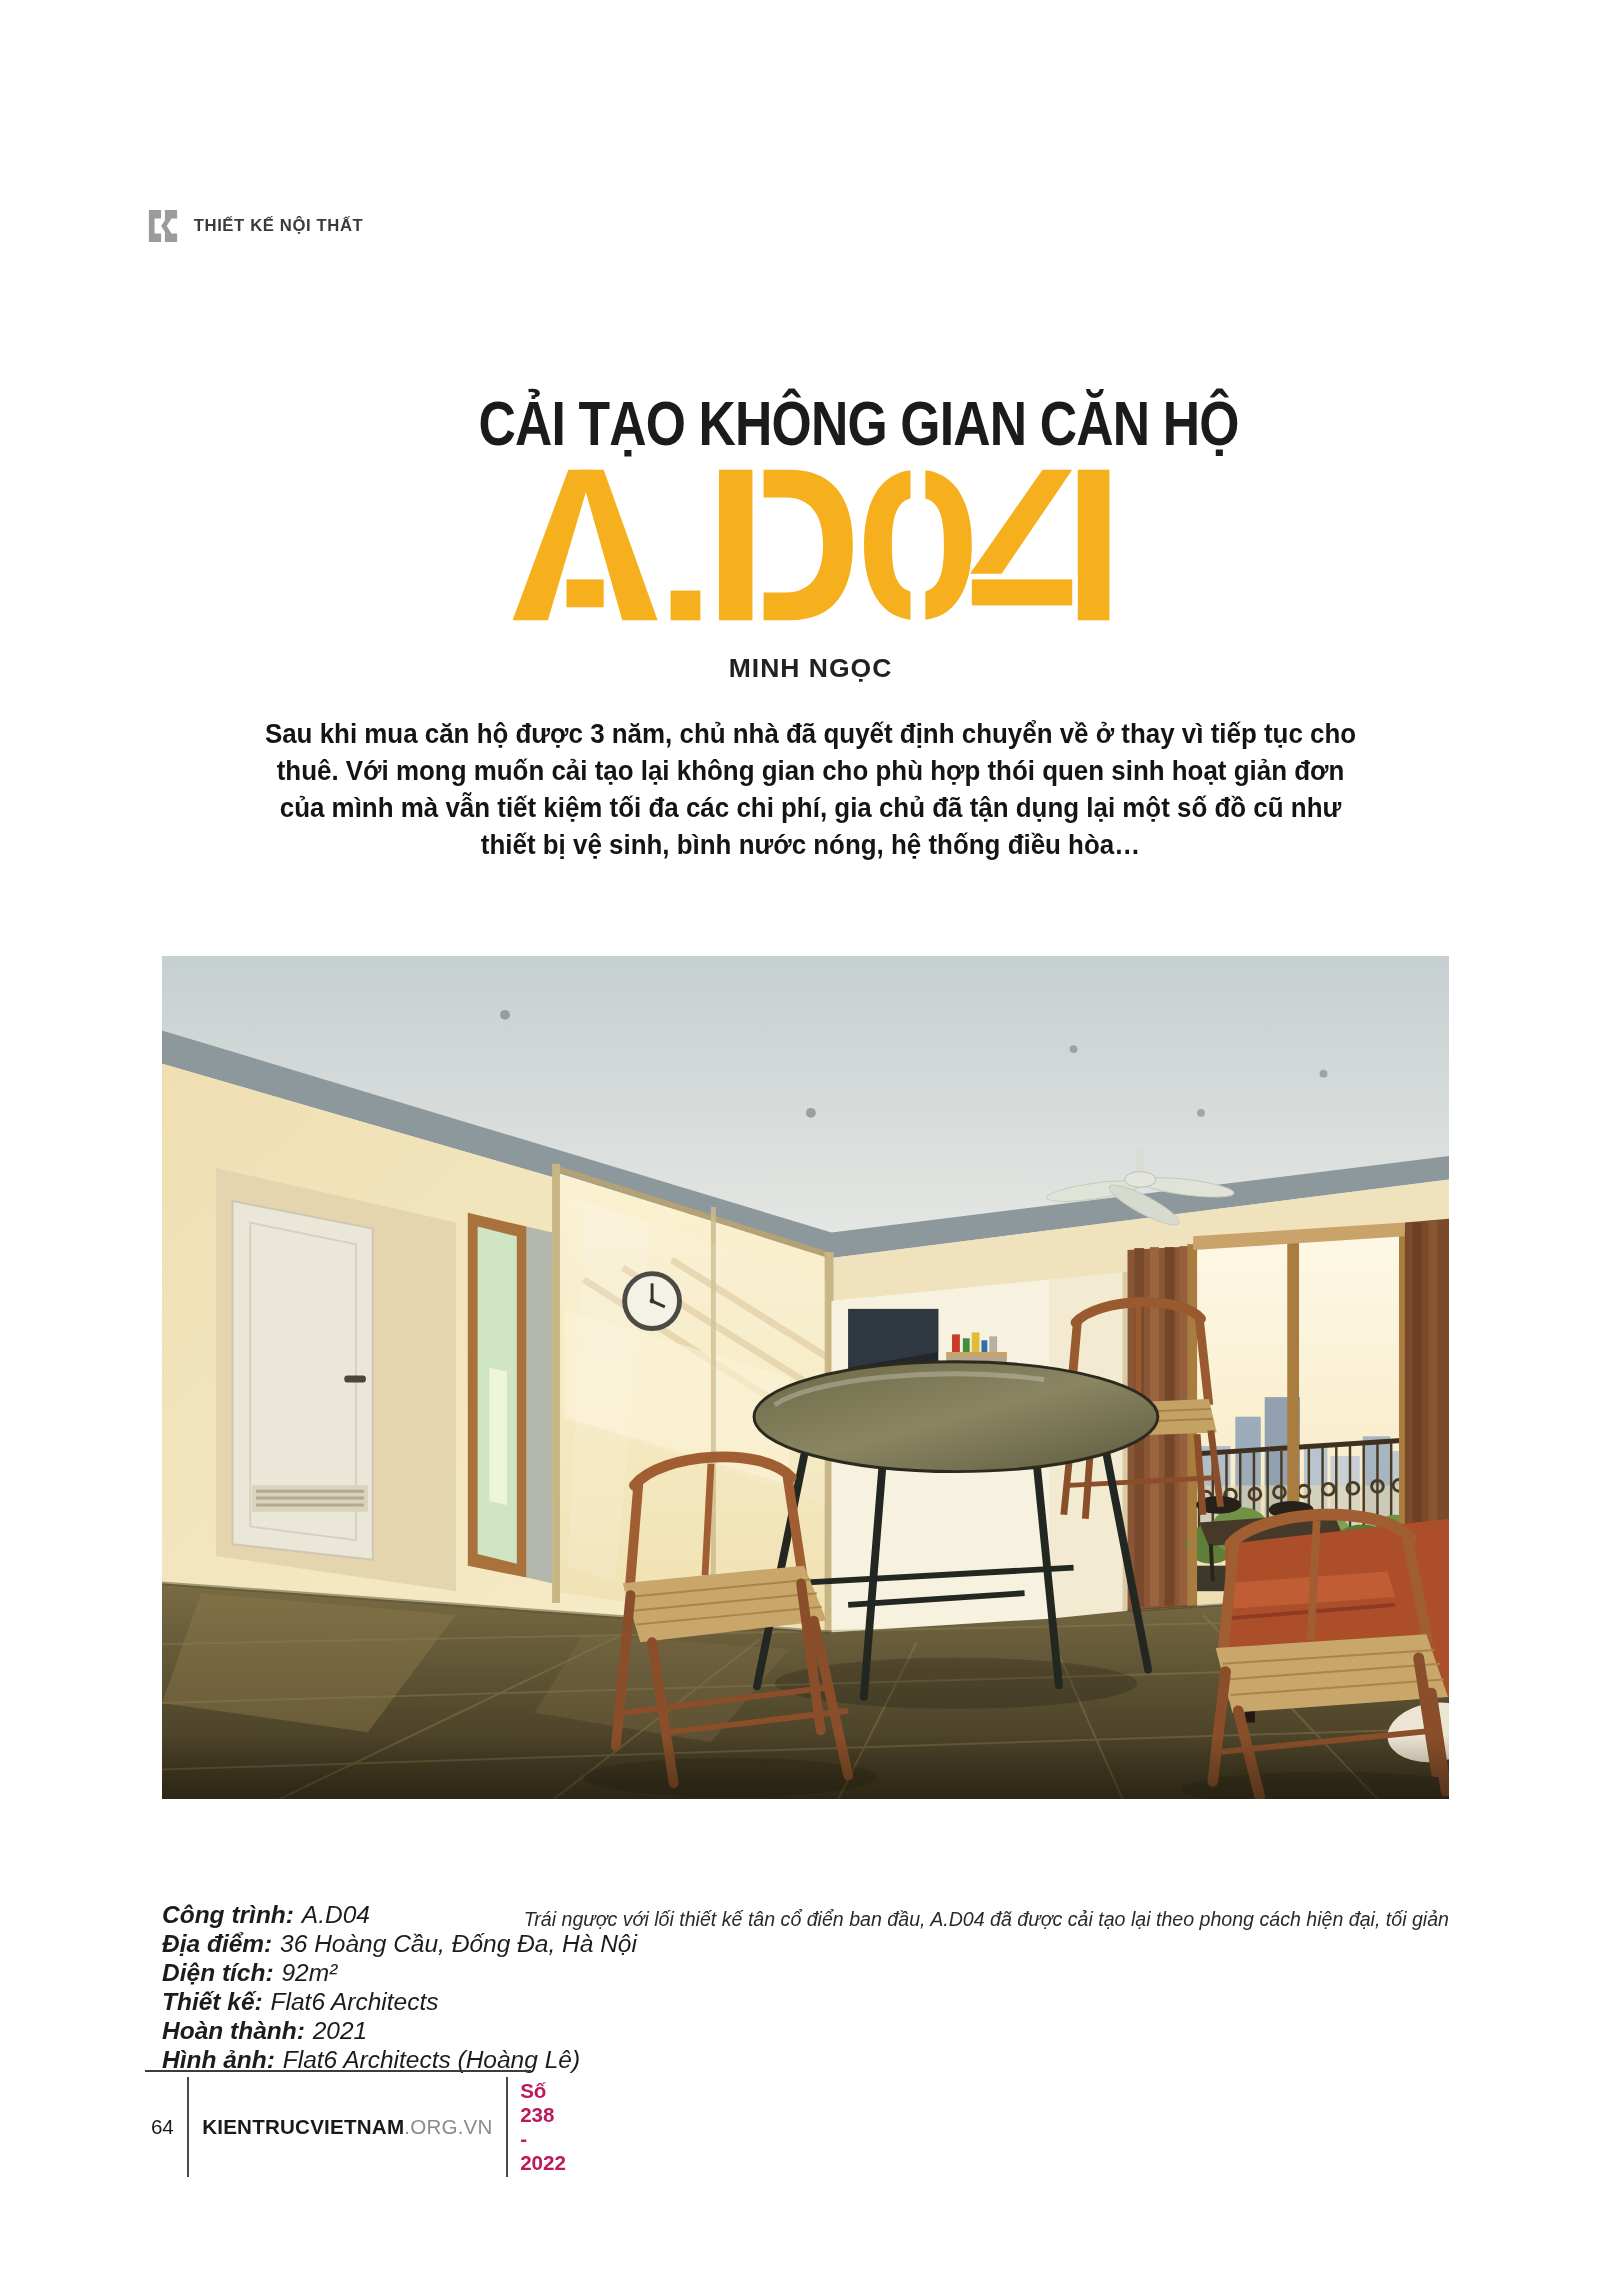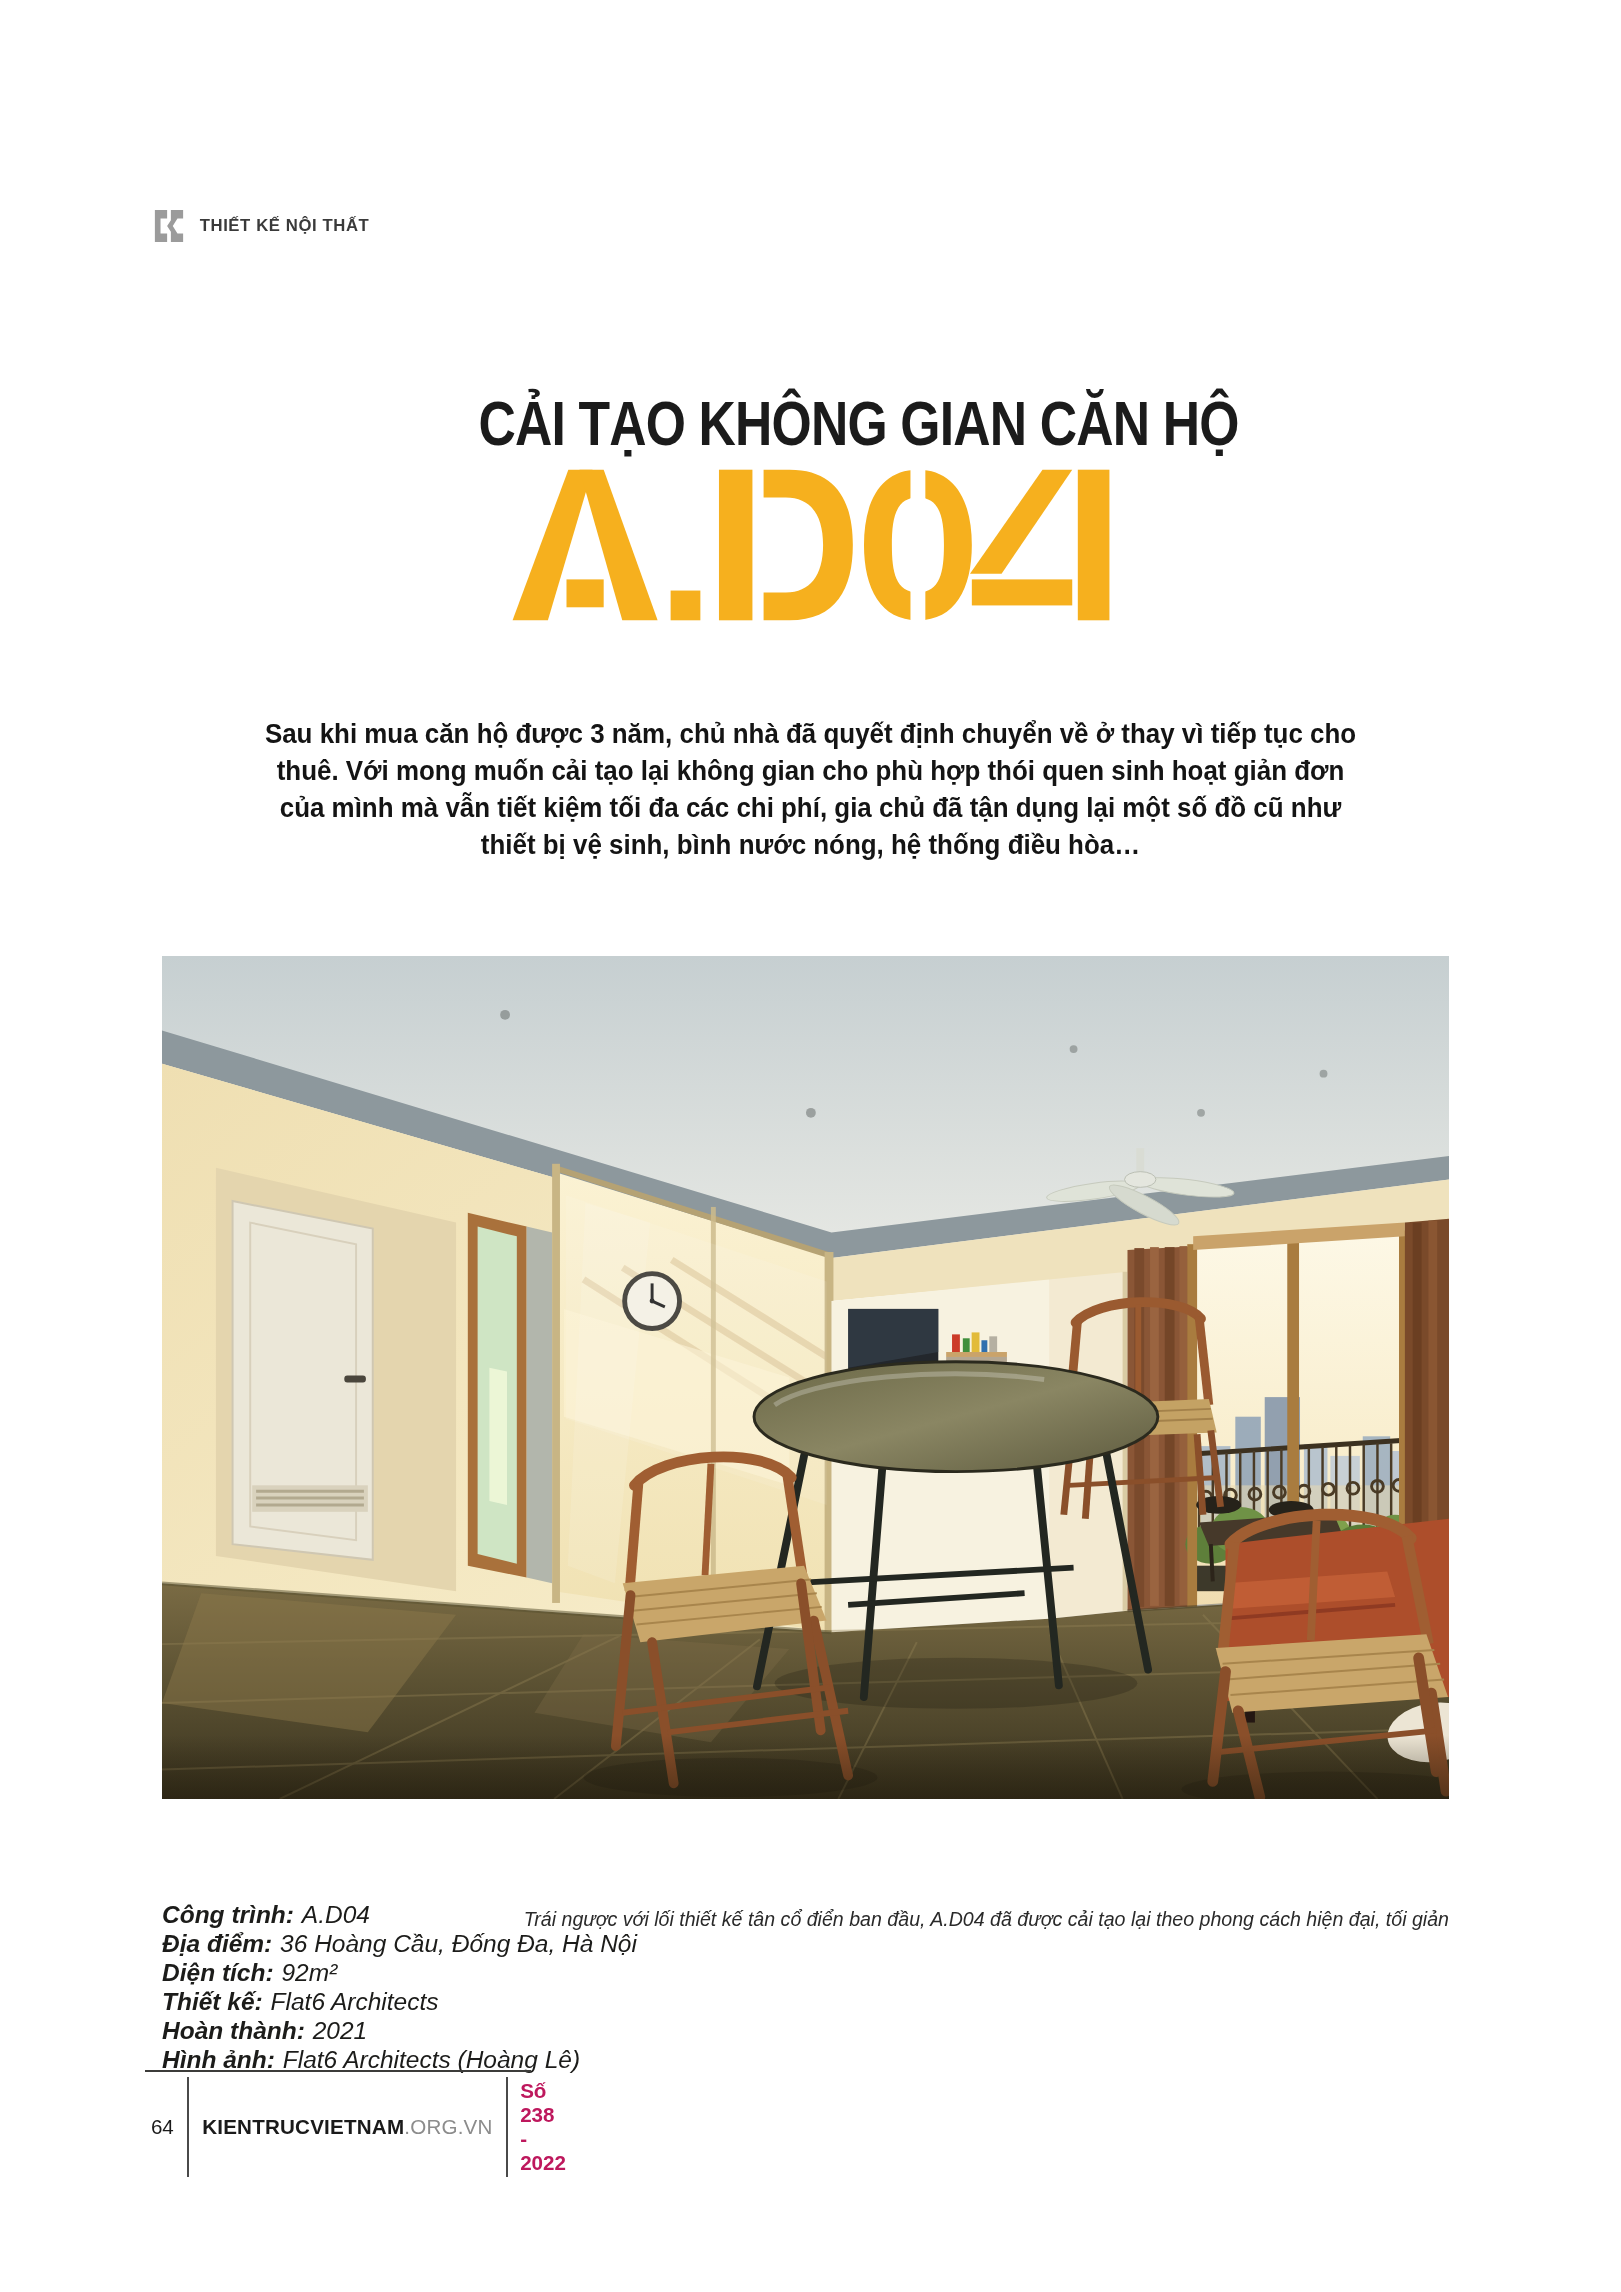--- a/index.html
+++ b/index.html
@@ -1,20 +1,20 @@
 <!DOCTYPE html>
 <html><head>
 <meta charset="utf-8">
 <style>
   html,body{margin:0;padding:0;background:#ffffff;}
   .page{position:relative;width:1621px;height:2293px;background:#ffffff;overflow:hidden;
         font-family:"Liberation Sans",sans-serif;color:#1c1c1c;}
 
   
-  .header{position:absolute;left:153px;top:208px;display:flex;align-items:center;gap:14.7px;}
+  .header{position:absolute;left:147px;top:208px;display:flex;align-items:center;gap:14.7px;}
   .header .logo{width:32px;height:36px;display:block;}
   .header .section-label{font-size:16.7px;font-weight:700;letter-spacing:0.6px;color:#3a3a3a;}
 
   
   .kicker{position:absolute;left:0;top:392px;width:100%;text-align:center;
           font-size:63px;font-weight:700;color:#1b1b1b;line-height:1;margin-left:48px;}
   .kicker span{display:inline-block;transform:scaleX(.82);transform-origin:center;letter-spacing:-1px;}
   .adlogo{position:absolute;left:50%;top:469px;transform:translateX(-50%);width:608px;height:152px;}
   .author{position:absolute;left:0;top:653px;width:100%;text-align:center;
           font-size:26.5px;font-weight:700;letter-spacing:1px;color:#222;}
@@ -83,20 +83,21 @@
 
       <polygon points="576,0 608,0 532,112 498,112"></polygon>
       <rect x="500" y="118" width="108" height="28"></rect>
       <rect x="614" y="0" width="34" height="162"></rect>
     </g>
 
     <rect x="434" y="-1" width="16" height="33" fill="#ffffff"></rect>
     <rect x="434" y="130" width="16" height="33" fill="#ffffff"></rect>
   </svg>
 
+  <div class="author">MINH NGỌC</div>
 
   <div class="intro">
     <div>Sau khi mua căn hộ được 3 năm, chủ nhà đã quyết định chuyển về ở thay vì tiếp tục cho</div>
     <div>thuê. Với mong muốn cải tạo lại không gian cho phù hợp thói quen sinh hoạt giản đơn</div>
     <div>của mình mà vẫn tiết kiệm tối đa các chi phí, gia chủ đã tận dụng lại một số đồ cũ như</div>
     <div>thiết bị vệ sinh, bình nước nóng, hệ thống điều hòa…</div>
   </div>
 
   <div class="photo">
     <svg viewBox="0 0 1313 860" preserveAspectRatio="none">

